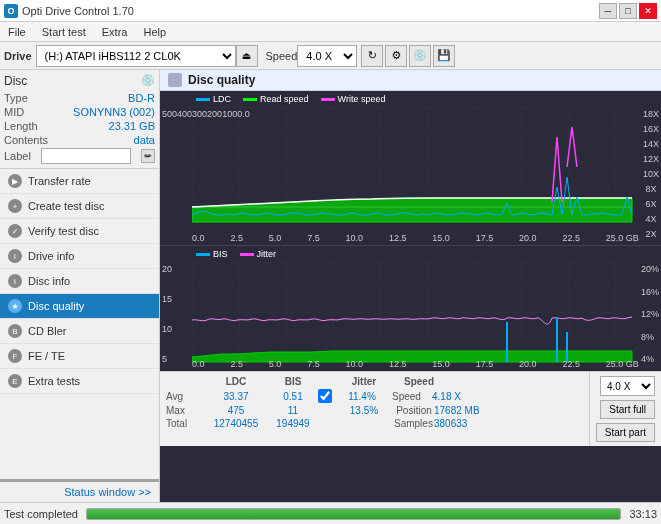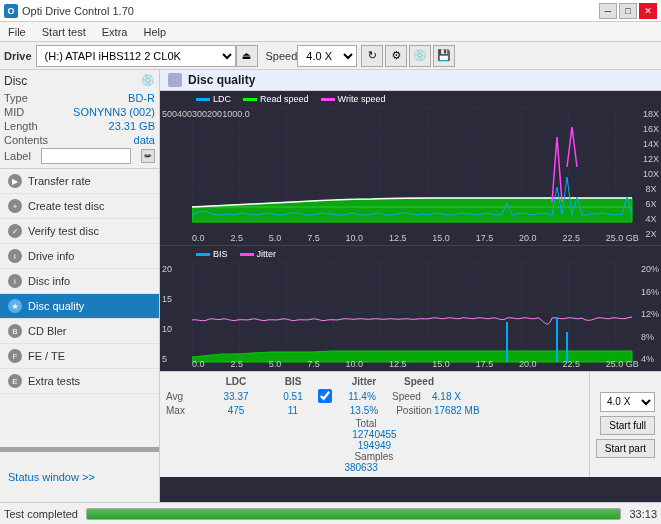--- a/index.html
+++ b/index.html
@@ -183,26 +183,27 @@
       border-radius: 7px;
       background: #888;
       flex-shrink: 0;
       display: flex; align-items: center; justify-content: center;
       color: #fff; font-size: 8px;
     }
     .nav-item.active .nav-item-icon { background: #5aafef; }
 
     
     .status-window-btn {
-      padding: 19px 8px;
+      padding: 4px 8px;
       font-size: 11px;
       color: #0070c0;
       cursor: pointer;
-      border-top: 5px solid #a3a3a3;
+      border-top: 3px solid #a3a3a3;
       background: #f0f0f0;
+      text-align: right;
     }
 
     
     .content-area {
       flex: 1;
       background: #fff;
       display: flex;
       flex-direction: column;
     }
 
@@ -561,21 +562,21 @@
           <div style="display:flex;gap:0;margin-bottom:2px;align-items:center;">
             <span style="min-width:38px;color:#555;">Max</span>
             <span style="min-width:64px;text-align:center;color:#0070c0;">475</span>
             <span style="min-width:50px;text-align:center;color:#0070c0;">11</span>
             <span style="min-width:16px;"></span>
             <span style="min-width:60px;text-align:center;color:#0070c0;">13.5%</span>
             <span style="color:#555;min-width:40px;text-align:center;">Position</span>
             <span style="color:#0070c0;min-width:60px;">17682 MB</span>
           </div>
 
-          <div style="display:flex;gap:0;align-items:center;flex-direction:column;">
+          <div style="display:flex;gap:0;align-items:center;">
             <span style="min-width:38px;color:#555;">Total</span>
             <span style="min-width:64px;text-align:center;color:#0070c0;">12740455</span>
             <span style="min-width:50px;text-align:center;color:#0070c0;">194949</span>
             <span style="min-width:16px;"></span>
             <span style="min-width:60px;"></span>
             <span style="color:#555;min-width:40px;">Samples</span>
             <span style="color:#0070c0;min-width:60px;">380633</span>
           </div>
         </div>
 

